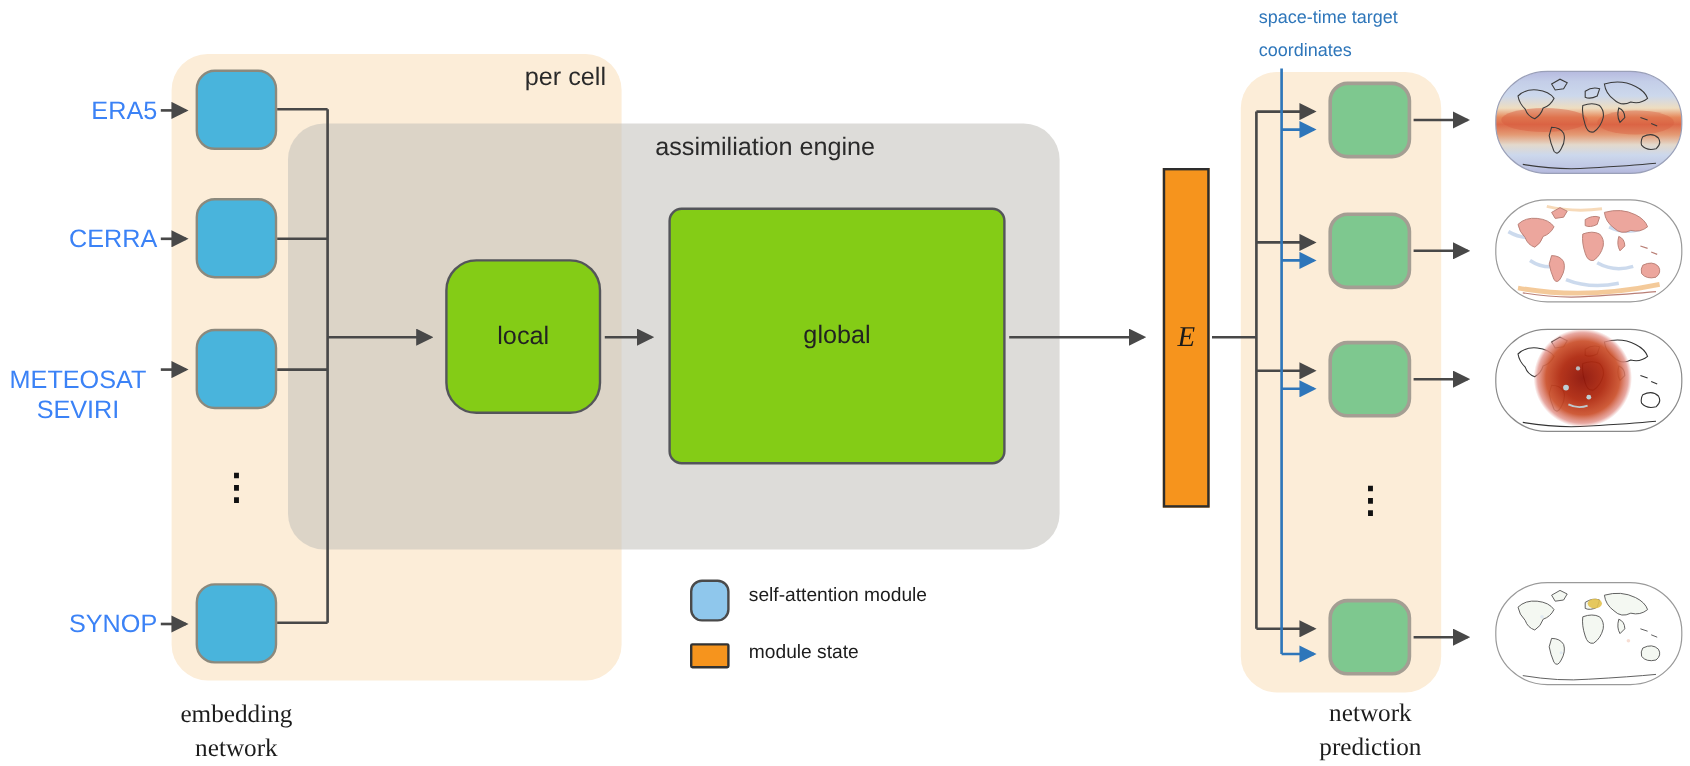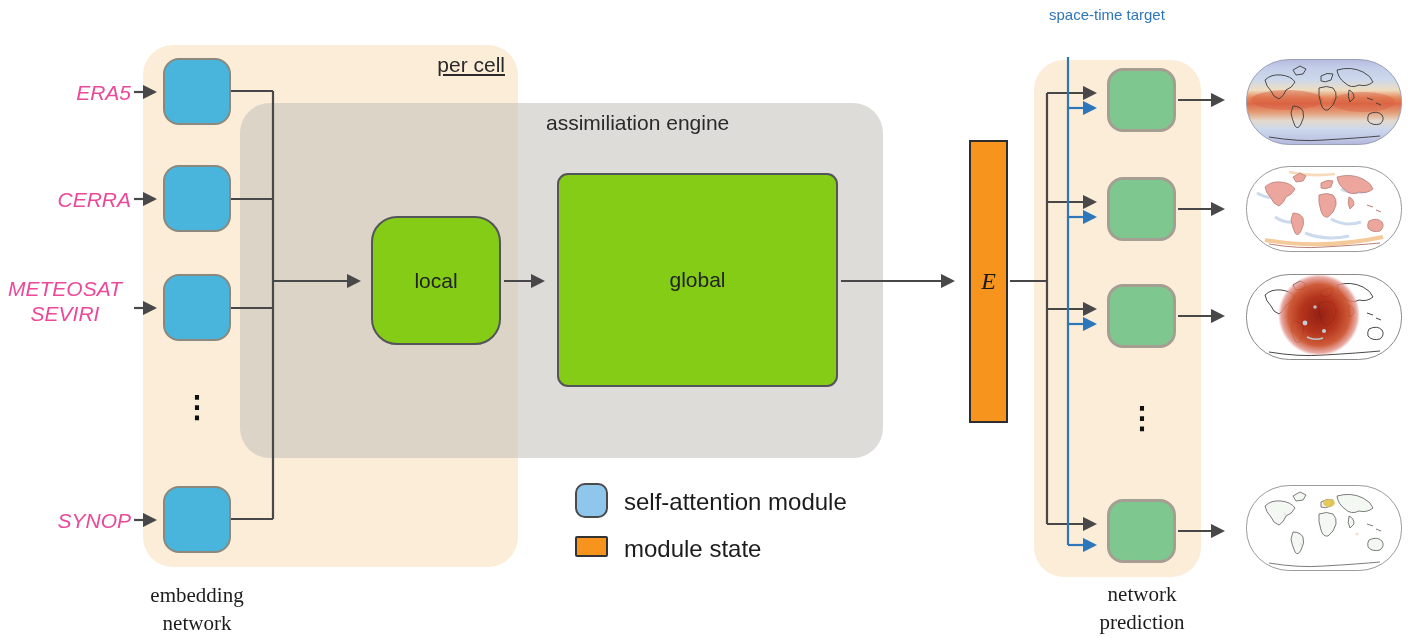--- a/index.html
+++ b/index.html
@@ -9,25 +9,25 @@
   }
   
   .region{position:absolute;border-radius:30px;}
   .region-peach{background:#fcedd8;}
   .region-gray{background:rgba(193,192,186,0.55);}
   #per-cell-region{left:143px;top:45px;width:375px;height:522px;}
   #engine-region{left:240px;top:103px;width:643px;height:355px;}
   #prediction-region{left:1034px;top:60px;width:167px;height:517px;}
   
   .region-title{position:absolute;font-size:21px;color:#2a2a2a;}
-  #per-cell-label{left:355px;top:53px;width:150px;text-align:right;text-decoration:underline;}
+  #per-cell-label{left:355px;top:53px;width:150px;text-align:right;}
   #engine-label{left:546px;top:111px;width:300px;text-align:left;}
   
-  .input-label{position:absolute;left:0;width:131px;text-align:right;font-size:21px;line-height:25px;color:#ec4899;font-style:italic;}
-  .input-label.centered{text-align:center;width:130px;}
+  .input-label{position:absolute;left:0;width:131px;text-align:right;font-size:21px;line-height:25px;color:#3b82f6;}
+  .input-label.centered{text-align:center;width:130px;margin-top:28px;}
   
   .embed-box{position:absolute;left:163px;width:68px;height:67px;border-radius:16px;
     background:#49b4dc;border:2px solid #8b897d;box-sizing:border-box;}
   .attn-box{position:absolute;border-radius:26px;background:#84cc16;border:2px solid #54555a;
     box-sizing:border-box;display:flex;align-items:center;justify-content:center;font-size:21px;color:#222;}
   #local-box{left:371px;top:216px;width:130px;height:129px;}
   #global-box{left:557px;top:173px;width:281px;height:214px;border-radius:11px;}
   #latent-bar{position:absolute;left:969px;top:140px;width:39px;height:283px;background:#f6941d;
     border:2px solid #2d2d2d;box-sizing:border-box;display:flex;align-items:center;justify-content:center;}
   #latent-bar .sym{font-family:"Liberation Serif", serif;font-style:italic;font-size:24px;color:#1a1a1a;}
@@ -37,21 +37,21 @@
   .vdots{position:absolute;font-size:30px;font-weight:bold;color:#111;text-align:center;width:30px;line-height:36px;}
   
   .caption{position:absolute;width:180px;text-align:center;font-size:21px;line-height:28px;color:#1c1c1c;font-family:Liberation Serif, serif;}
   
   #coord-label{position:absolute;left:1049px;top:1px;font-size:15px;line-height:28px;color:#2e76ba;}
   
   .legend-swatch-blue{position:absolute;left:575px;top:483px;width:33px;height:35px;border-radius:10px;
     background:#8fc7ec;border:2px solid #4a4a4a;box-sizing:border-box;}
   .legend-swatch-orange{position:absolute;left:575px;top:536px;width:33px;height:21px;border-radius:2px;
     background:#f6941d;border:2px solid #333;box-sizing:border-box;}
-  .legend-label{position:absolute;left:624px;font-size:24px;color:#1c1c1c;}
+  .legend-label{position:absolute;left:624px;font-size:16px;color:#1c1c1c;}
   
   #connectors{position:absolute;left:0;top:0;pointer-events:none;}
   
   .map{position:absolute;left:1245px;width:158px;height:88px;}
 </style>
 </head>
 <body>
 
 <div id="stage">
 
@@ -116,20 +116,21 @@
   <div id="global-box" class="attn-box">
     <span>global</span>
   </div>
 
   <div id="latent-bar">
     <span class="sym">E</span>
   </div>
 
   <div id="coord-label">
     <div>space-time target</div>
+    <div>coordinates</div>
   </div>
 
   <div class="pred-box" style="top:68px"></div>
   <div class="pred-box" style="top:177px"></div>
   <div class="pred-box" style="top:284px"></div>
   <div class="pred-box" style="top:499px"></div>
   <div class="vdots" style="left:1127px;top:400px">⋮</div>
 
   <svg class="map" style="top:58px" viewBox="0 0 158 88">
     <rect x="1.5" y="1.5" width="155" height="85" rx="43" ry="41" fill="url(#tempgrad)" stroke="#9aa0b8" stroke-width="1"></rect>

